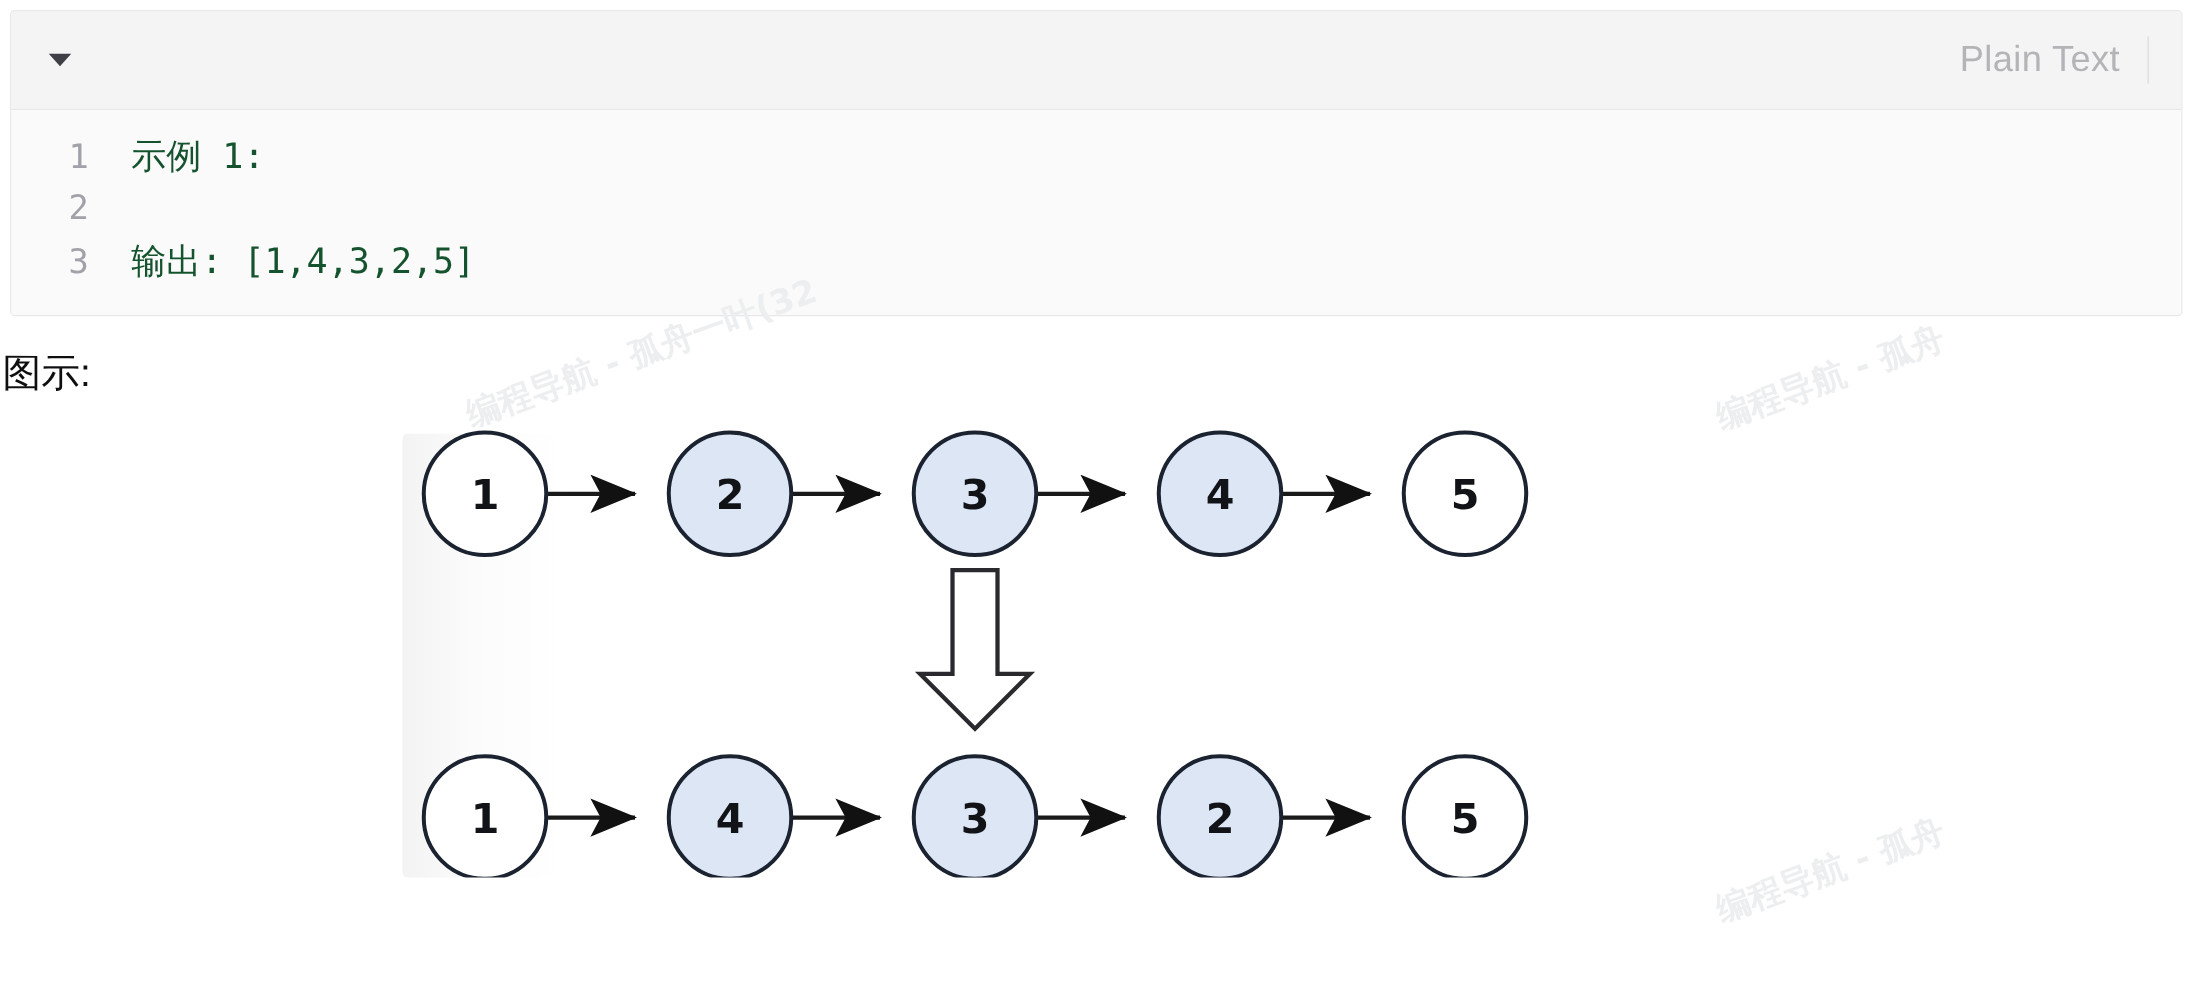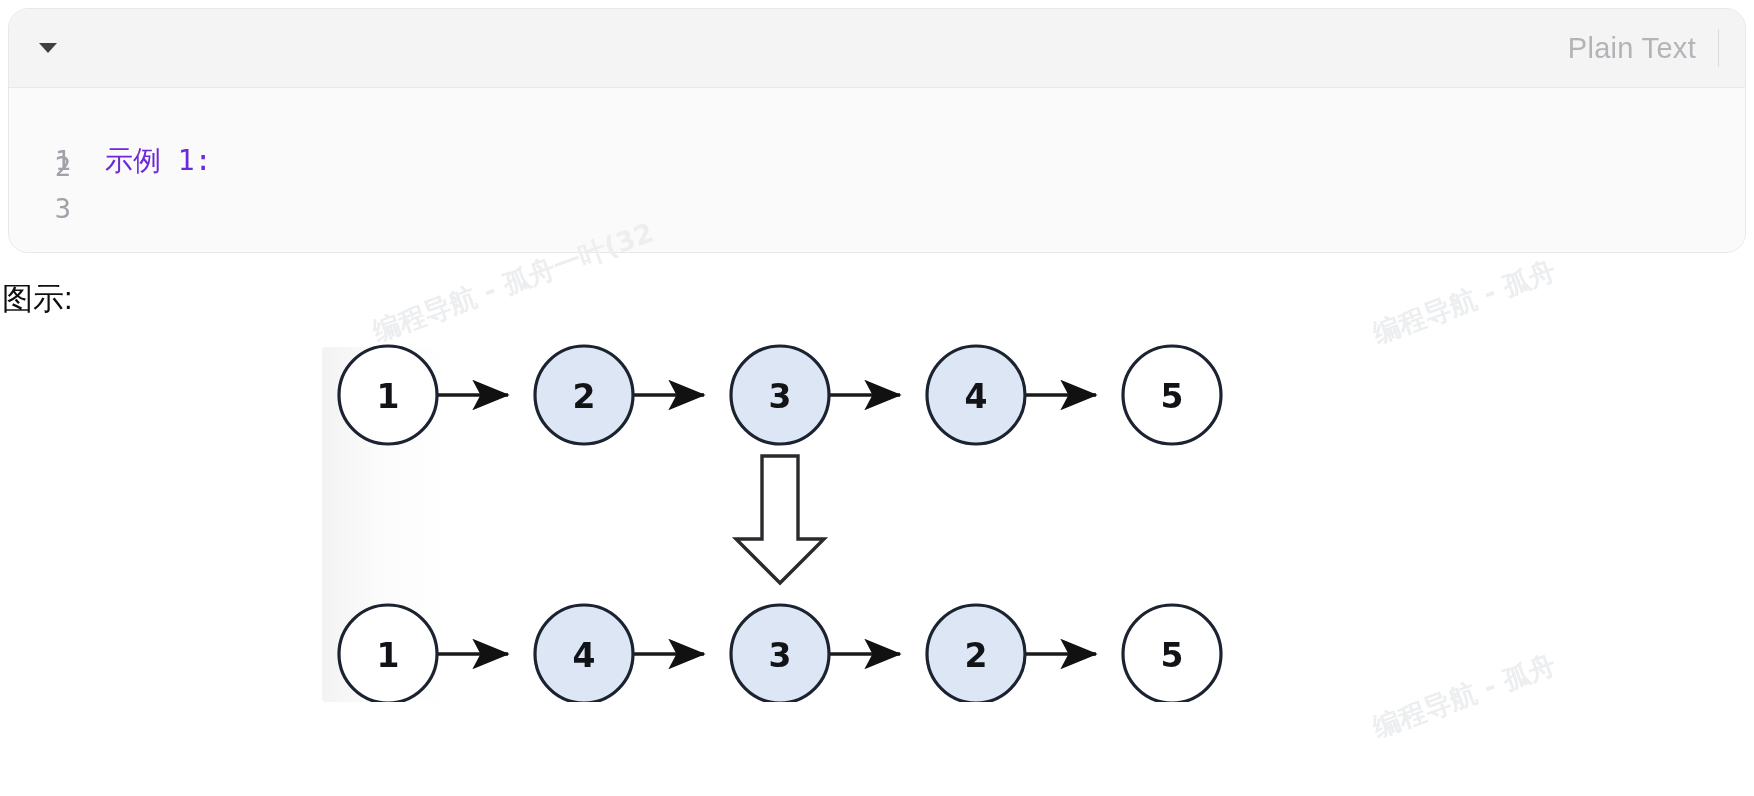--- a/index.html
+++ b/index.html
@@ -15,21 +15,21 @@
     position: relative;
   }
 
   
   .code-card {
     position: absolute;
     left: 8px;
     top: 8px;
     width: 1738px;
     border: 1px solid #e8e8ea;
-    border-radius: 20px;
+    border-radius: 4px;
     background: #fafafa;
     box-sizing: border-box;
     overflow: hidden;
   }
   .code-header {
     height: 79px;
     background: #f4f4f5;
     border-bottom: 1px solid #e8e8ea;
     display: flex;
     align-items: center;
@@ -81,22 +81,21 @@
   .ln {
     width: 62px;
     text-align: right;
     color: #a1a1aa;
     font-size: 27px;
     flex: 0 0 auto;
     user-select: none;
   }
   .code-text {
     padding-left: 34px;
-    color: #6d28d9;
-    margin-top: 36px;
+    color: #14532d;
   }
 
   
   .caption {
     position: absolute;
     left: 2px;
     top: 278px;
     font-size: 31px;
     color: #0f0f12;
     font-family: Liberation Sans, sans-serif;
@@ -191,20 +190,21 @@
       <span class="ln">1</span>
       <span class="code-text">示例 1:</span>
     </div>
 
     <div class="code-line">
       <span class="ln">2</span>
     </div>
 
     <div class="code-line">
       <span class="ln">3</span>
+      <span class="code-text">输出: [1,4,3,2,5]</span>
     </div>
 
   </div>
 </div>
 
 <div class="caption">图示:</div>
 
 <div class="diagram-wrap">
   <div class="diagram-bg"></div>
 

